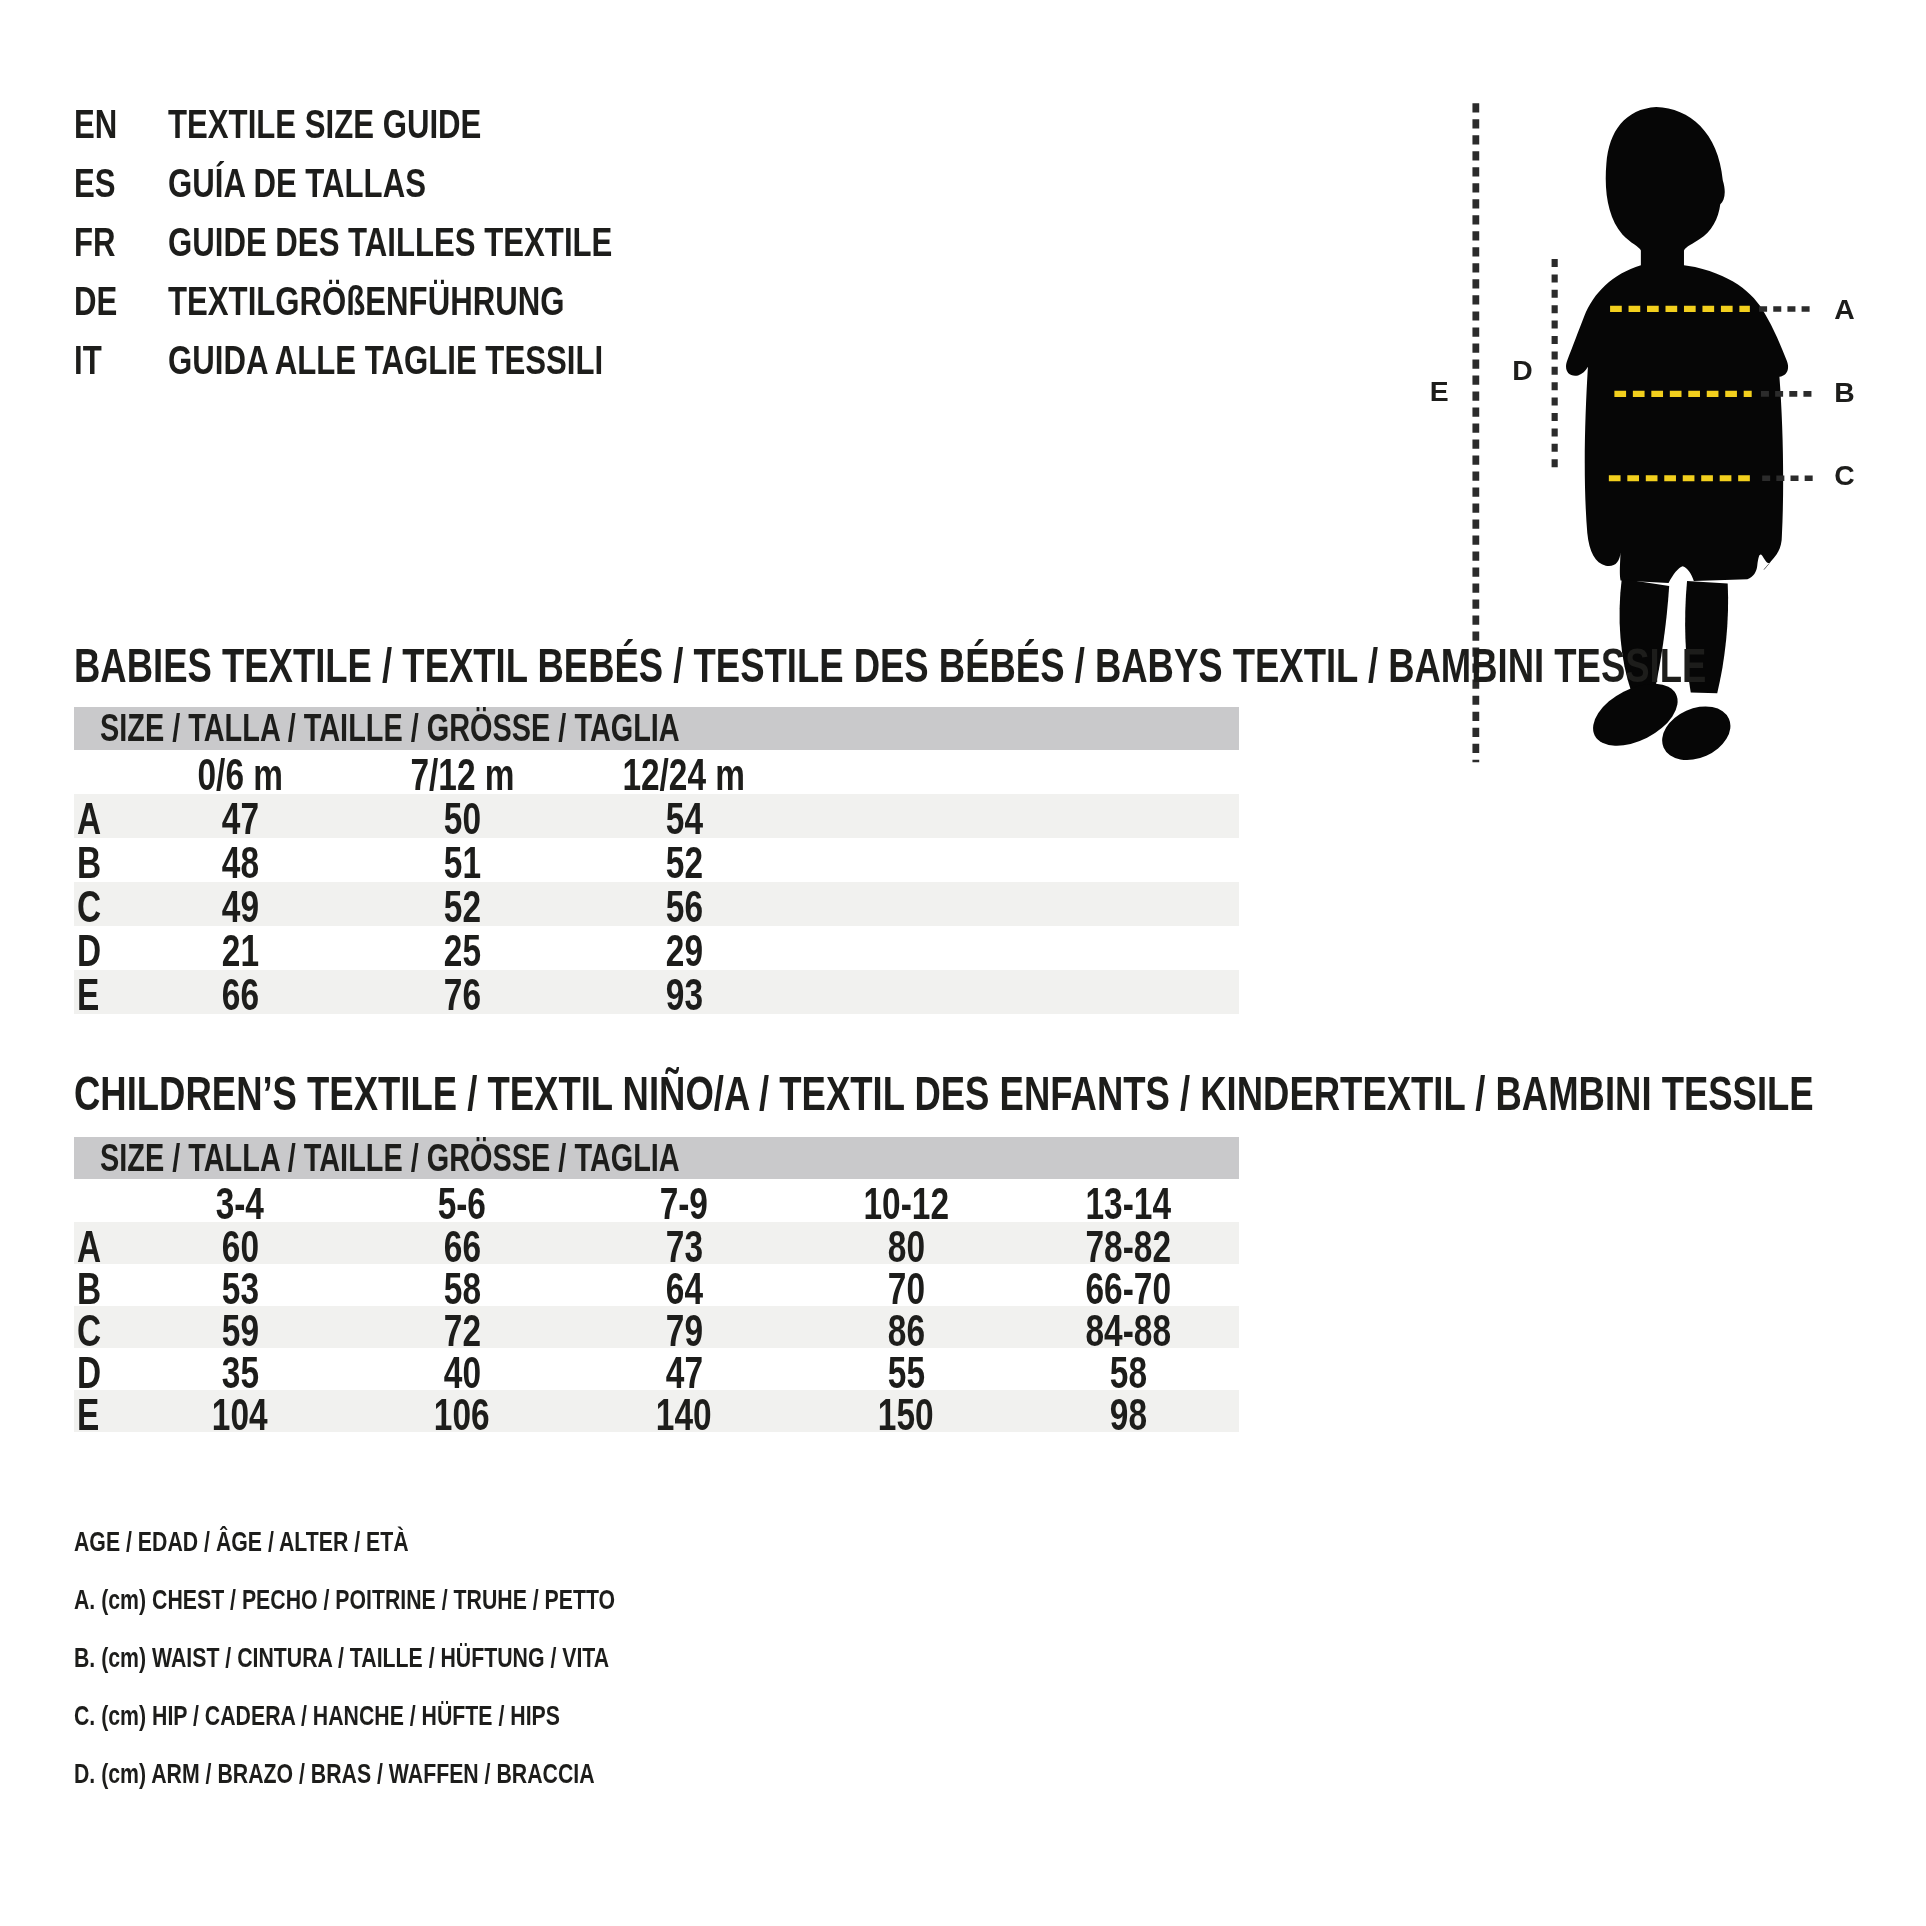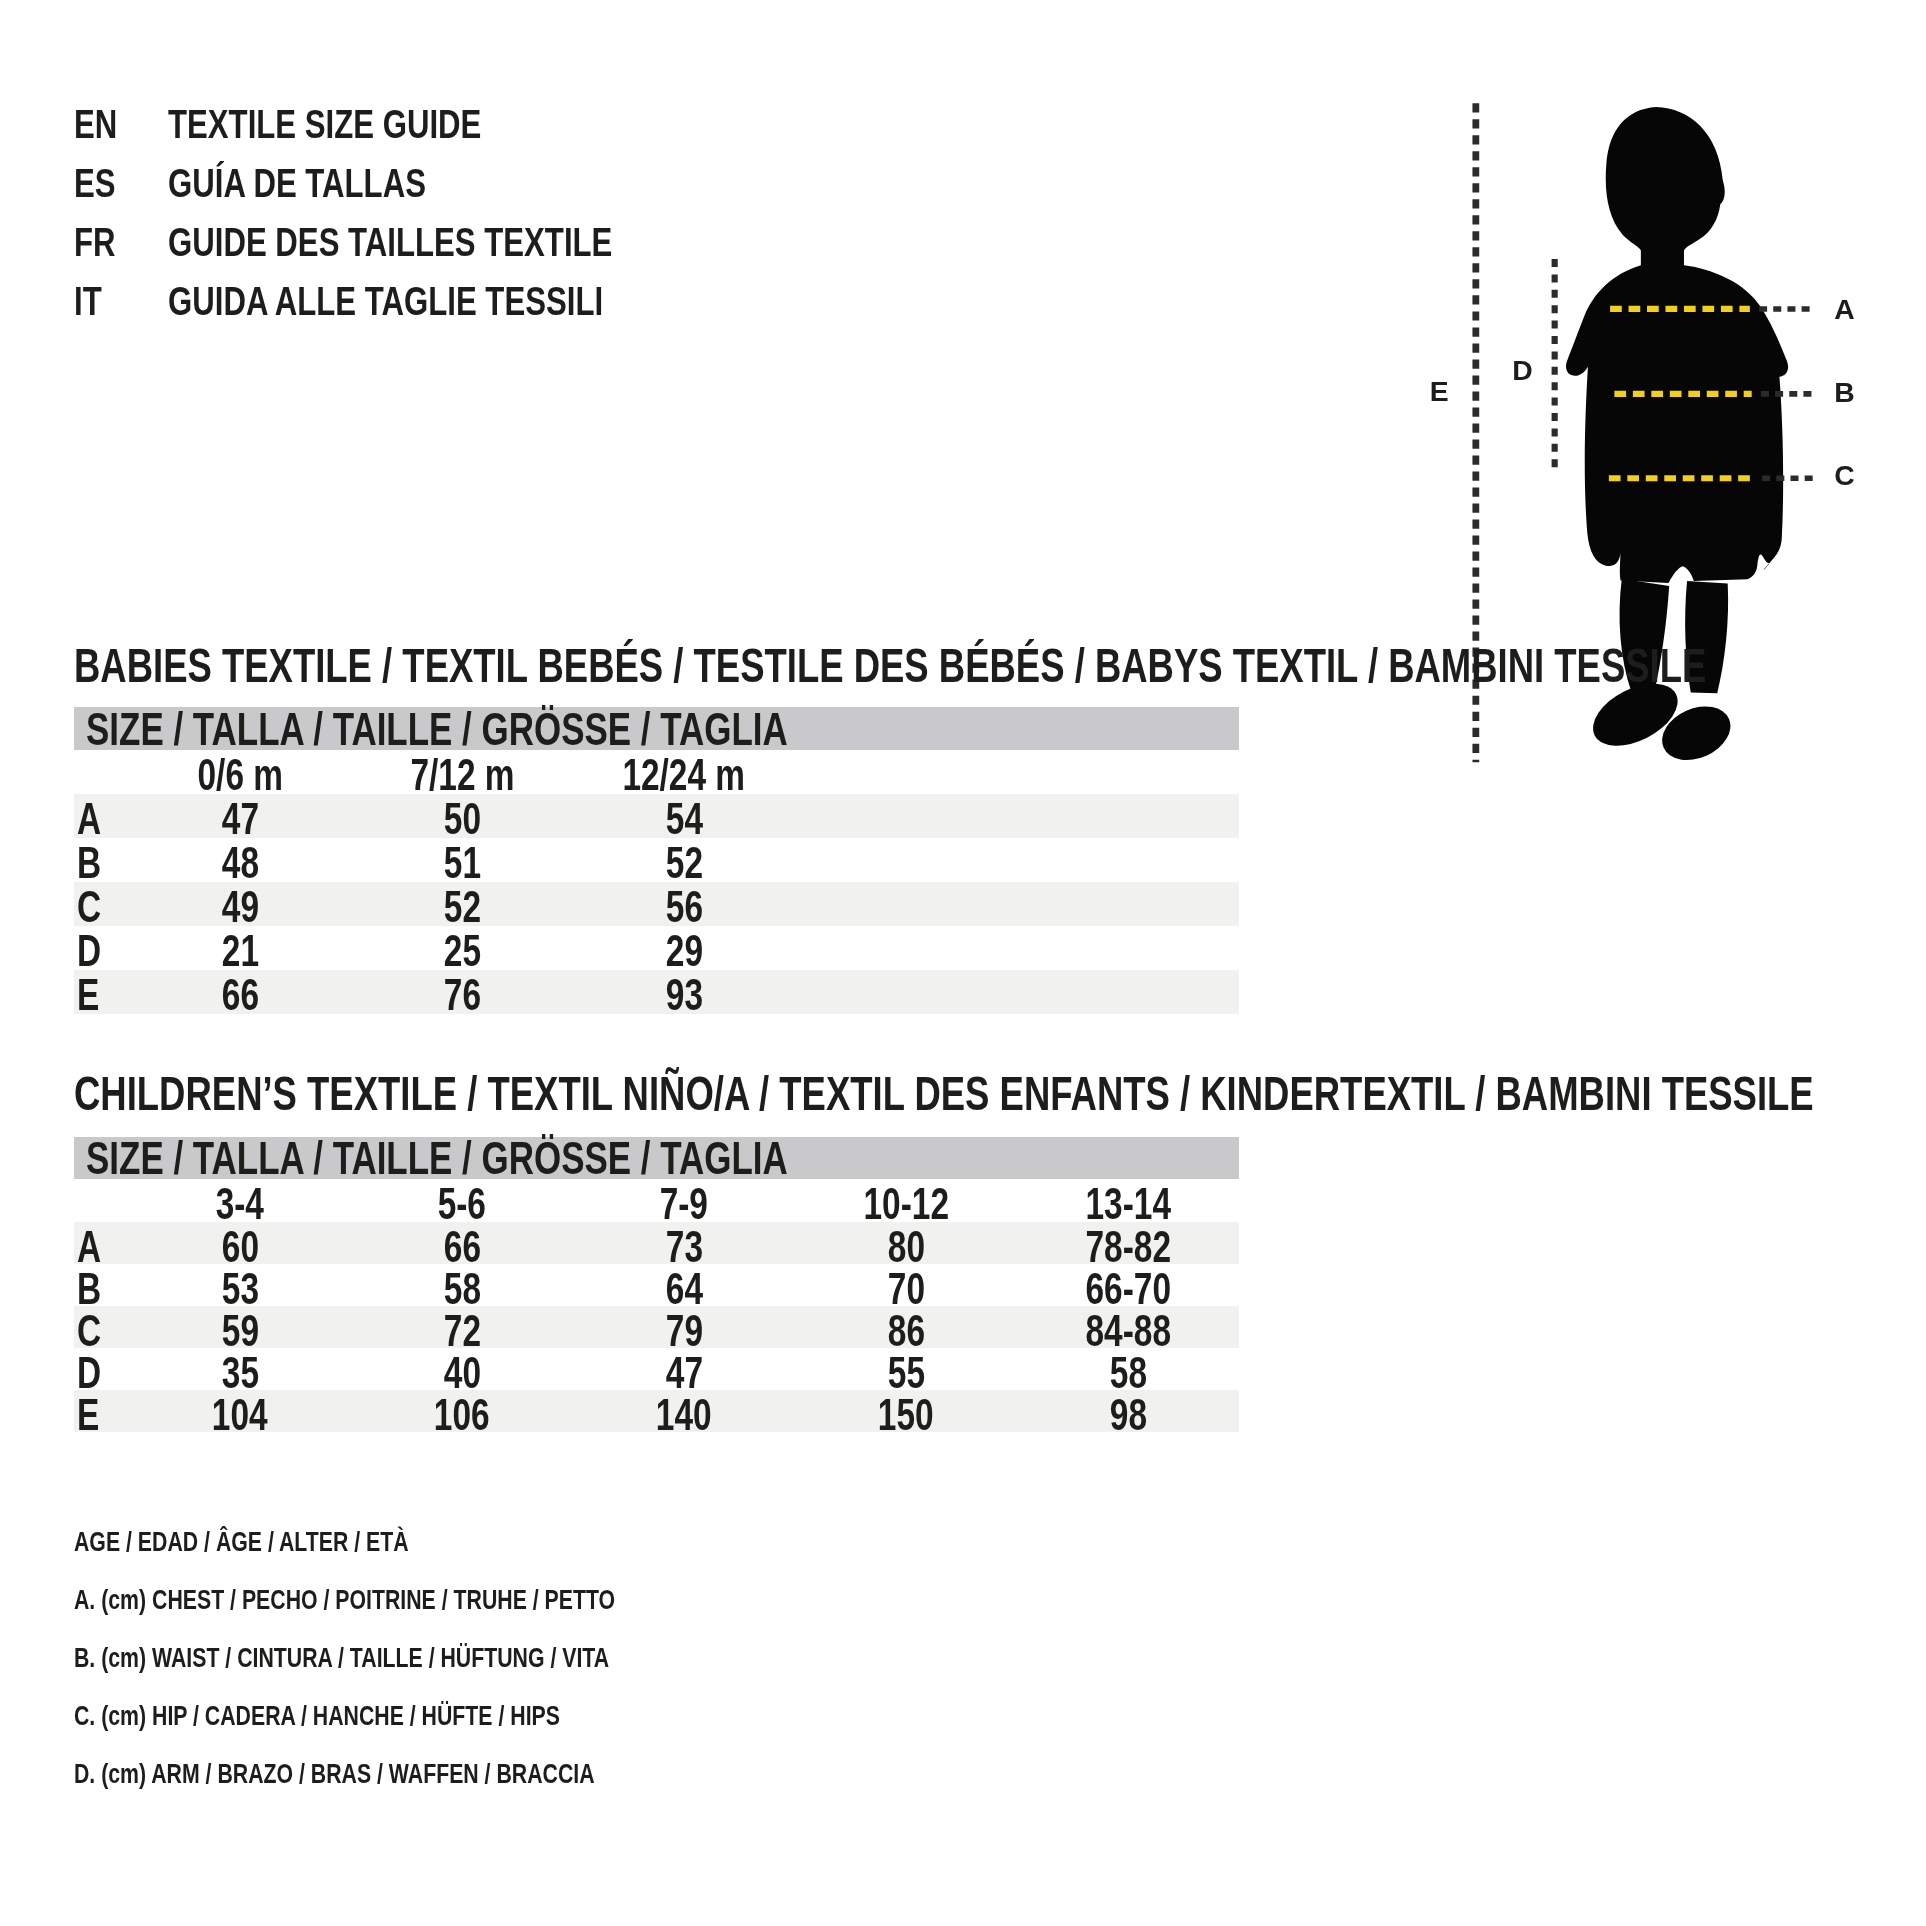--- a/index.html
+++ b/index.html
@@ -29,21 +29,21 @@
 
   
   .section-heading{position:absolute;left:74px;font-size:48px;line-height:49px;white-space:nowrap;}
   #babies-heading{top:641px;}
   #children-heading{top:1069px;}
 
   
   .sizetable{position:absolute;left:74px;width:1165px;}
   #babies-table{top:707px;--barh:43px;--headh:44px;--rh:44px;}
   #children-table{top:1137px;--barh:42px;--headh:43px;--rh:42px;}
-  .size-bar{height:var(--barh);background:var(--bar);display:flex;align-items:center;padding-left:12px;box-sizing:border-box;font-size:46px;}
+  .size-bar{height:var(--barh);background:var(--bar);display:flex;align-items:center;padding-left:26px;box-sizing:border-box;font-size:38px;}
   .trow{display:grid;grid-template-columns:55px repeat(5,222px);align-items:center;height:var(--rh);font-size:44px;}
   .trow.thead{height:var(--headh);}
   .trow.stripe{background:var(--stripe);}
   .cell{text-align:center;}
   .rlabel{text-align:left;padding-left:2.5px;}
 
   
   .legend{position:absolute;left:74px;top:1513px;}
   .legend-row{height:58px;display:flex;align-items:center;font-size:28px;white-space:nowrap;}
 
@@ -62,20 +62,24 @@
       <div class="lang-code"><span class="cx">EN</span></div>
       <div class="lang-title"><span class="cx">TEXTILE SIZE GUIDE</span></div>
     </div>
     <div class="lang-row">
       <div class="lang-code"><span class="cx">ES</span></div>
       <div class="lang-title"><span class="cx">GUÍA DE TALLAS</span></div>
     </div>
     <div class="lang-row">
       <div class="lang-code"><span class="cx">FR</span></div>
       <div class="lang-title"><span class="cx">GUIDE DES TAILLES TEXTILE</span></div>
+    </div>
+    <div class="lang-row">
+      <div class="lang-code"><span class="cx">DE</span></div>
+      <div class="lang-title"><span class="cx">TEXTILGRÖßENFÜHRUNG</span></div>
     </div>
     <div class="lang-row">
       <div class="lang-code"><span class="cx">IT</span></div>
       <div class="lang-title"><span class="cx">GUIDA ALLE TAGLIE TESSILI</span></div>
     </div>
   </div>
 
 <svg class="figure" viewBox="0 0 846 1140" xmlns="http://www.w3.org/2000/svg">
 
   <g>

